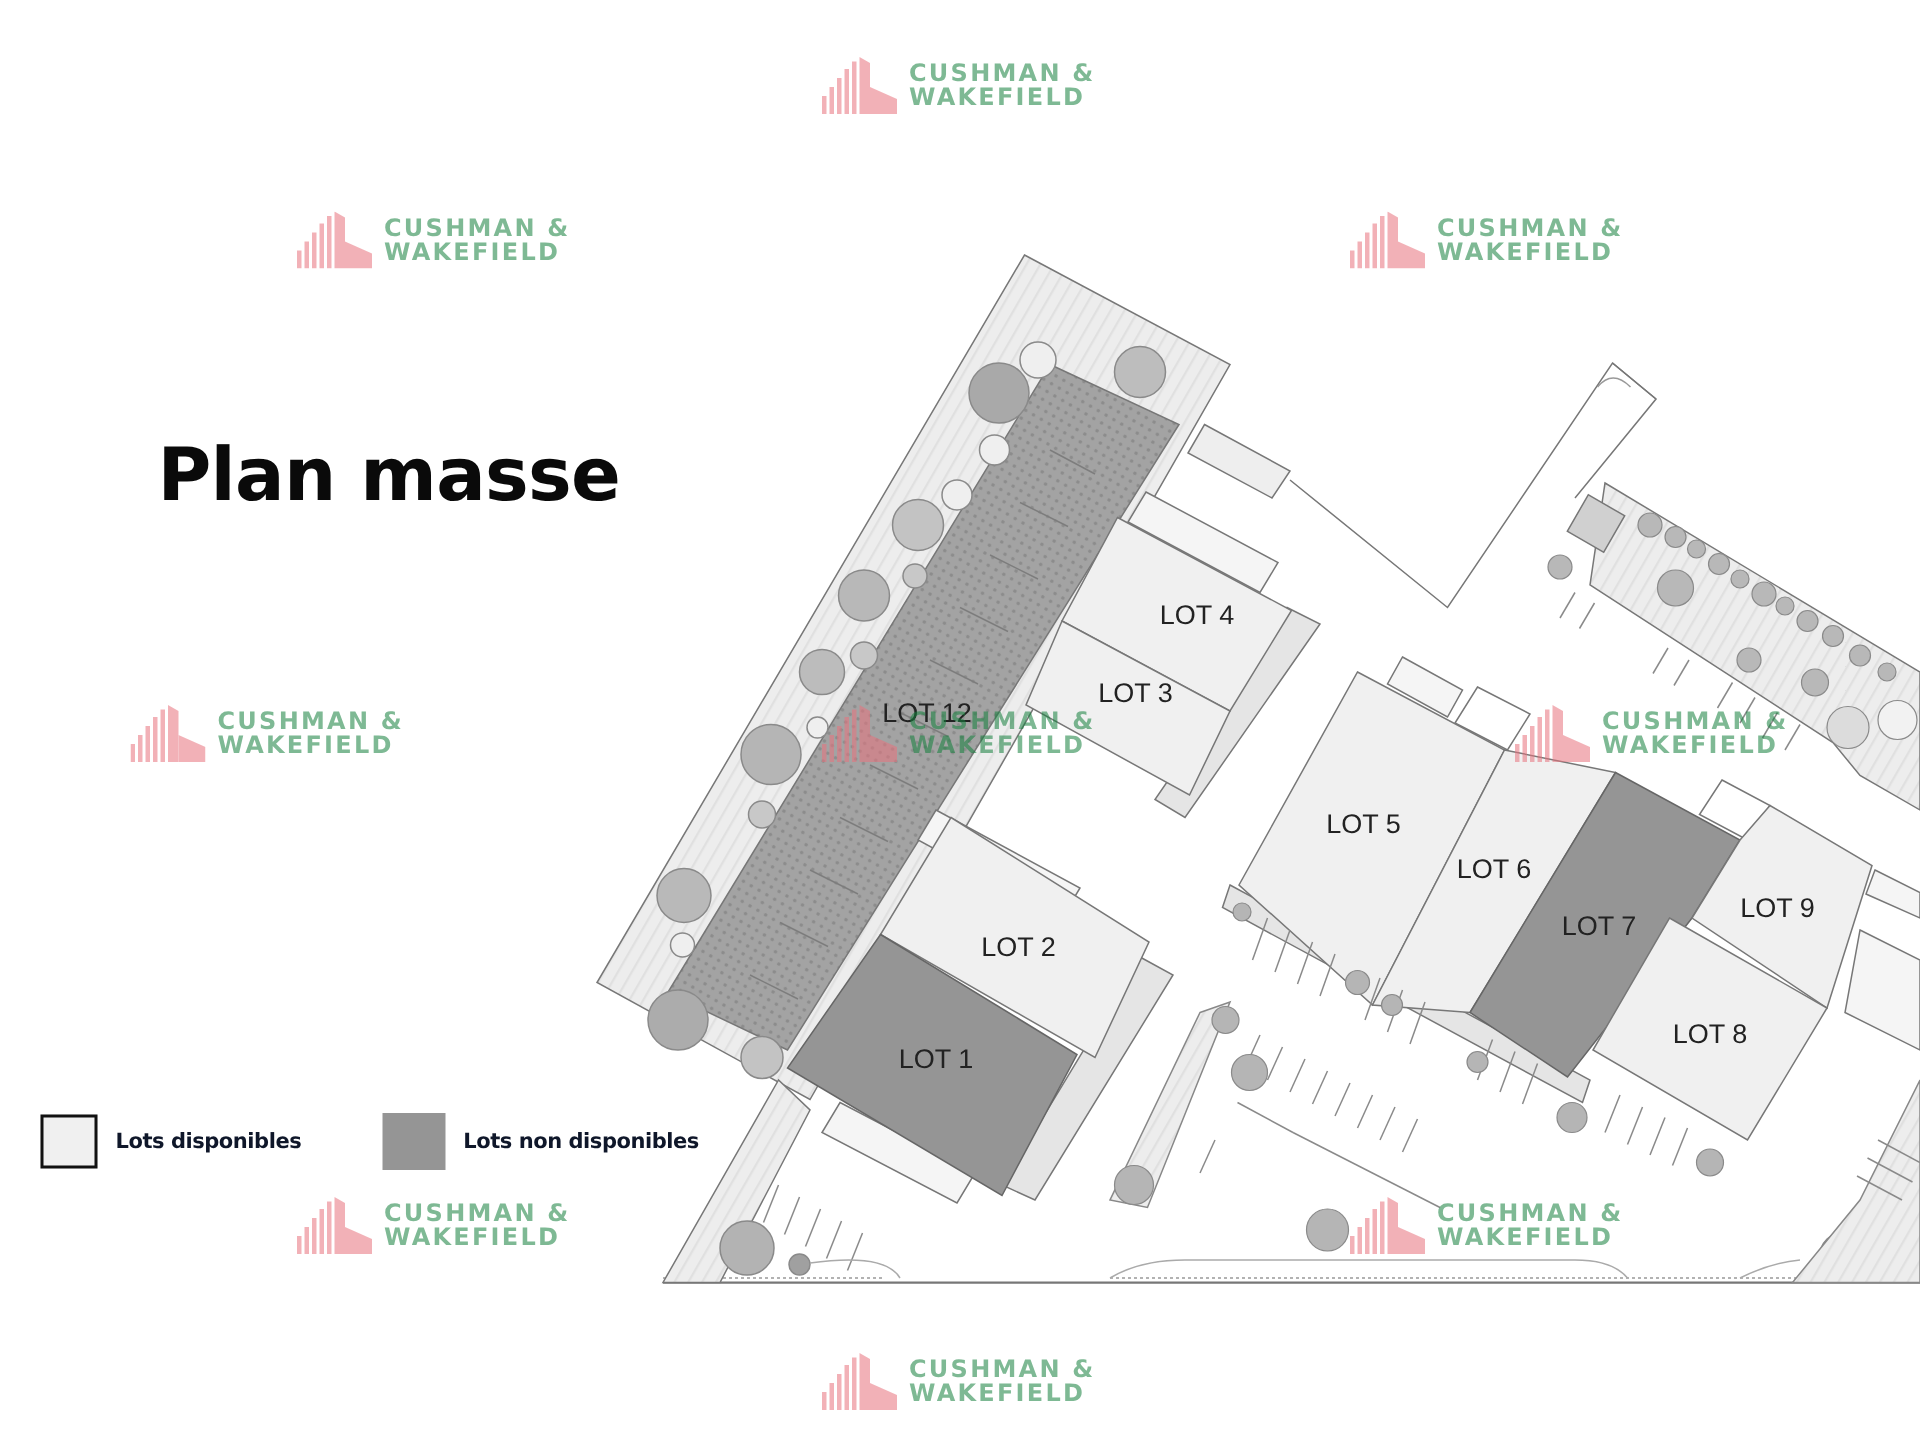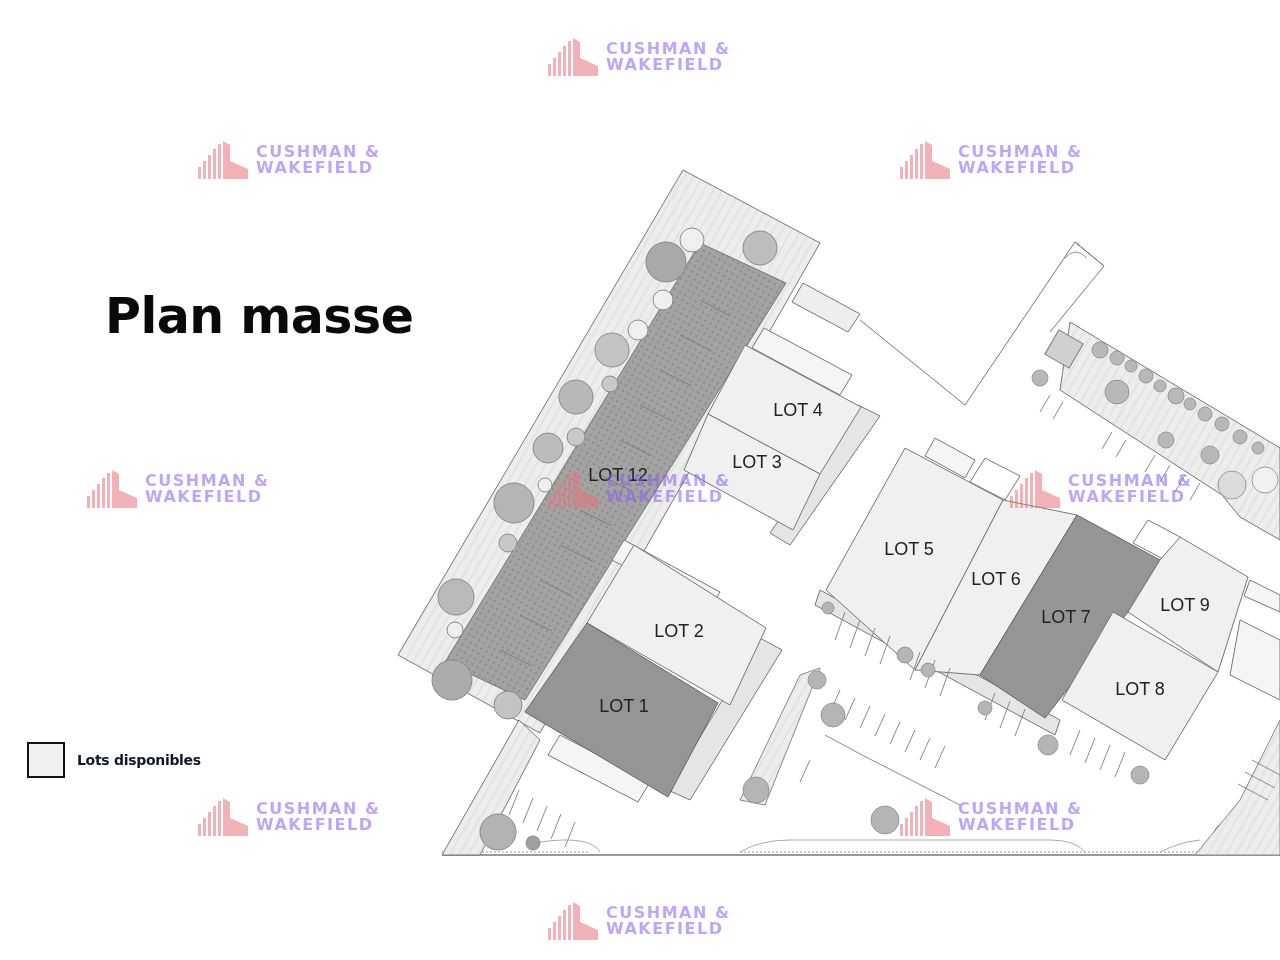--- a/index.html
+++ b/index.html
@@ -83,21 +83,21 @@
       width: 50px;
       height: 38px;
     }
     .wm-text {
       margin-left: 8px;
       font-family: "DejaVu Sans", sans-serif;
       font-weight: bold;
       font-size: 16px;
       line-height: 16px;
       letter-spacing: 1.5px;
-      color: #8b5cf6;
+      color: #15803d;
     }
   </style>
 </head>
 <body>
 
 <svg class="plan" viewBox="0 0 1280 960" xmlns="http://www.w3.org/2000/svg">
   <defs>
     <pattern id="hatch" patternUnits="userSpaceOnUse" width="8" height="8" patternTransform="rotate(30)">
       <rect width="8" height="8" fill="#ededed"></rect>
       <line x1="0" y1="0" x2="0" y2="8" stroke="#e0e0e0" stroke-width="3"></line>
@@ -334,20 +334,24 @@
   </g>
 </svg>
 
 <h1 class="page-title">Plan masse</h1>
 
 <div class="legend">
   <div class="legend-item">
     <div class="legend-swatch available"></div>
     <span class="legend-label">Lots disponibles</span>
   </div>
+  <div class="legend-item">
+    <div class="legend-swatch unavailable"></div>
+    <span class="legend-label">Lots non disponibles</span>
+  </div>
 </div>
 
 <div class="watermark" style="left:548px;top:38px;">
   <svg class="wm-logo" viewBox="0 0 50 38">
     <g fill="#e8737e">
       <rect x="0" y="26" width="3" height="12"></rect>
       <rect x="5" y="20" width="3" height="18"></rect>
       <rect x="10" y="14" width="3" height="24"></rect>
       <rect x="15" y="8" width="3" height="30"></rect>
       <rect x="20" y="3" width="3" height="35"></rect>

